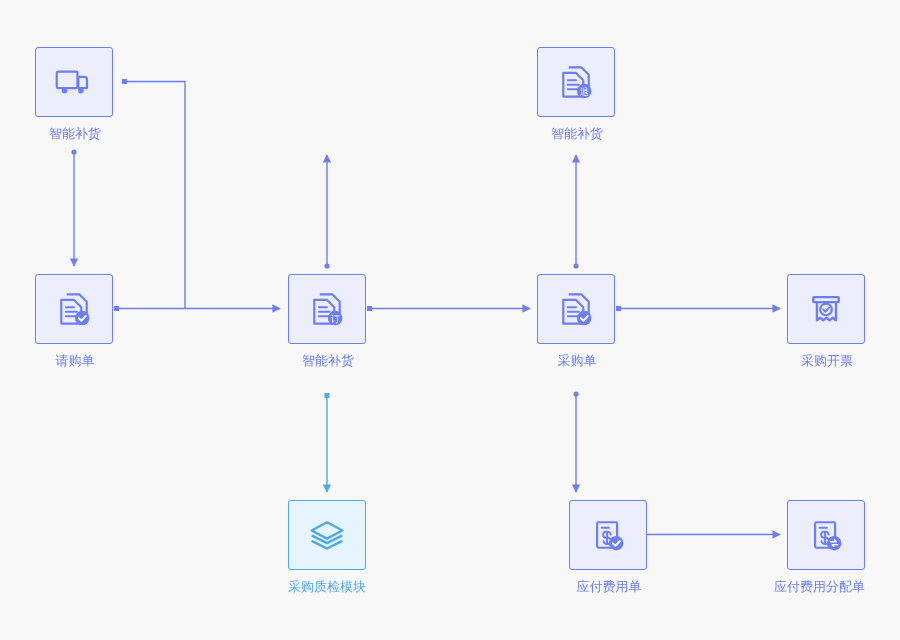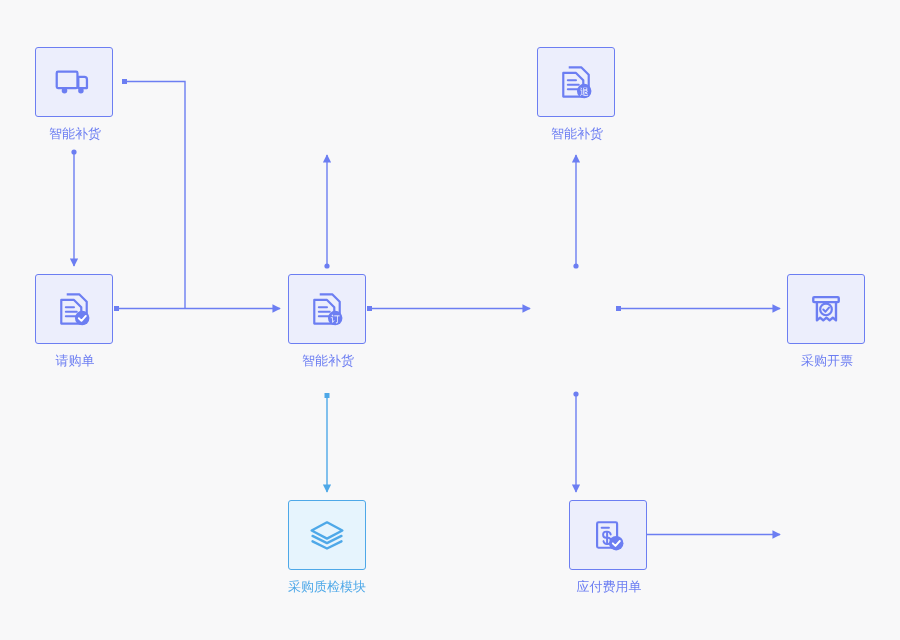--- a/index.html
+++ b/index.html
@@ -195,20 +195,34 @@
         <line x1="13" y1="20" x2="22" y2="20" stroke="#6c7ef2" stroke-width="2.2" stroke-linecap="round"></line>
         <line x1="13" y1="25" x2="25" y2="25" stroke="#6c7ef2" stroke-width="2.2" stroke-linecap="round"></line>
         <line x1="13" y1="30" x2="25" y2="30" stroke="#6c7ef2" stroke-width="2.2" stroke-linecap="round"></line>
         <circle cx="31" cy="32" r="8" fill="#6c7ef2"></circle>
         <text x="31" y="36" font-size="10" font-family="'DejaVu Sans', sans-serif" fill="#ffffff" text-anchor="middle">订</text>
       </svg>
     </div>
     <div class="node-label">智能补货</div>
   </div>
 
+  <div class="node n-purchase-bill">
+    <div class="node-box">
+      <svg width="40" height="40" viewBox="0 0 44 44">
+        <path d="M14 6 h14 l8 8 v16" fill="none" stroke="#6c7ef2" stroke-width="2.4" stroke-linejoin="round"></path>
+        <path d="M8 12 h14 l8 8 v18 h-22 z" fill="#eceefc" stroke="#6c7ef2" stroke-width="2.4" stroke-linejoin="round"></path>
+        <line x1="13" y1="20" x2="22" y2="20" stroke="#6c7ef2" stroke-width="2.2" stroke-linecap="round"></line>
+        <line x1="13" y1="25" x2="25" y2="25" stroke="#6c7ef2" stroke-width="2.2" stroke-linecap="round"></line>
+        <line x1="13" y1="30" x2="25" y2="30" stroke="#6c7ef2" stroke-width="2.2" stroke-linecap="round"></line>
+        <circle cx="31" cy="32" r="8" fill="#6c7ef2"></circle>
+        <path d="M27.3 32.2 L30.2 35 L35 29.6" fill="none" stroke="#ffffff" stroke-width="2.1" stroke-linecap="round" stroke-linejoin="round"></path>
+      </svg>
+    </div>
+    <div class="node-label">采购单</div>
+  </div>
 
   <div class="node n-purchase-invoice">
     <div class="node-box">
       <svg width="40" height="40" viewBox="0 0 44 44">
         <rect x="8" y="9" width="28" height="5.5" rx="1" fill="none" stroke="#6c7ef2" stroke-width="2.6"></rect>
         <path d="M12 14.5 v20 l3.5 -3 l3.5 3 l3.5 -3 l3.5 3 l3.5 -3 l3.5 3 v-20" fill="none" stroke="#6c7ef2" stroke-width="2.6" stroke-linejoin="round"></path>
         <circle cx="22" cy="22.5" r="6.4" fill="none" stroke="#6c7ef2" stroke-width="2.4"></circle>
         <path d="M19 22.6 L21.4 25 L25.3 20.4" fill="none" stroke="#6c7ef2" stroke-width="2.2" stroke-linecap="round" stroke-linejoin="round"></path>
       </svg>
     </div>
@@ -235,14 +249,29 @@
         <line x1="15" y1="14" x2="23" y2="14" stroke="#6c7ef2" stroke-width="2.2" stroke-linecap="round"></line>
         <line x1="21" y1="19" x2="21" y2="32" stroke="#6c7ef2" stroke-width="2.2" stroke-linecap="round"></line>
         <path d="M25 21.5 a4 4 0 0 0 -4 -3.2 h-1 a3.4 3.4 0 0 0 0 6.8 h2 a3.4 3.4 0 0 1 0 6.8 h-1 a4 4 0 0 1 -4 -3.2" fill="none" stroke="#6c7ef2" stroke-width="2.1" stroke-linecap="round"></path>
         <circle cx="31" cy="31" r="8" fill="#6c7ef2"></circle>
         <path d="M27.3 31.2 L30.2 34 L35 28.6" fill="none" stroke="#ffffff" stroke-width="2.1" stroke-linecap="round" stroke-linejoin="round"></path>
       </svg>
     </div>
     <div class="node-label">应付费用单</div>
   </div>
 
+  <div class="node n-payable-alloc">
+    <div class="node-box">
+      <svg width="40" height="40" viewBox="0 0 44 44">
+        <rect x="10" y="8" width="22" height="28" rx="1.5" fill="#eceefc" stroke="#6c7ef2" stroke-width="2.4"></rect>
+        <line x1="15" y1="14" x2="23" y2="14" stroke="#6c7ef2" stroke-width="2.2" stroke-linecap="round"></line>
+        <line x1="21" y1="19" x2="21" y2="32" stroke="#6c7ef2" stroke-width="2.2" stroke-linecap="round"></line>
+        <path d="M25 21.5 a4 4 0 0 0 -4 -3.2 h-1 a3.4 3.4 0 0 0 0 6.8 h2 a3.4 3.4 0 0 1 0 6.8 h-1 a4 4 0 0 1 -4 -3.2" fill="none" stroke="#6c7ef2" stroke-width="2.1" stroke-linecap="round"></path>
+        <circle cx="31" cy="31" r="8" fill="#6c7ef2"></circle>
+        <path d="M27.2 29.4 h6 l-1.8 -1.8 M34.8 32.6 h-6 l1.8 1.8" fill="none" stroke="#ffffff" stroke-width="1.6" stroke-linecap="round" stroke-linejoin="round"></path>
+      </svg>
+    </div>
+    <div class="label-wrap">
+      <div class="node-label wide">应付费用分配单</div>
+    </div>
+  </div>
 
 </div>
 
 </body></html>

